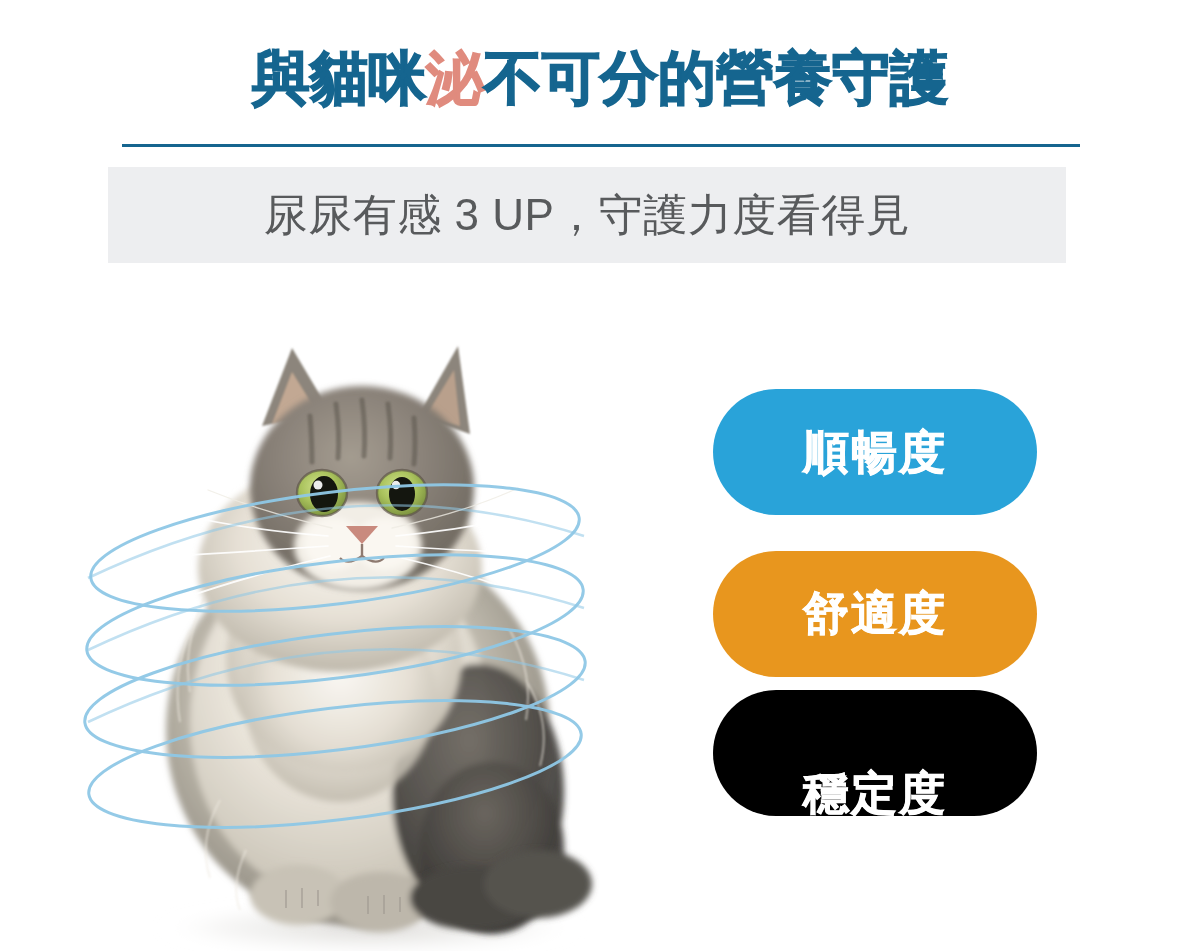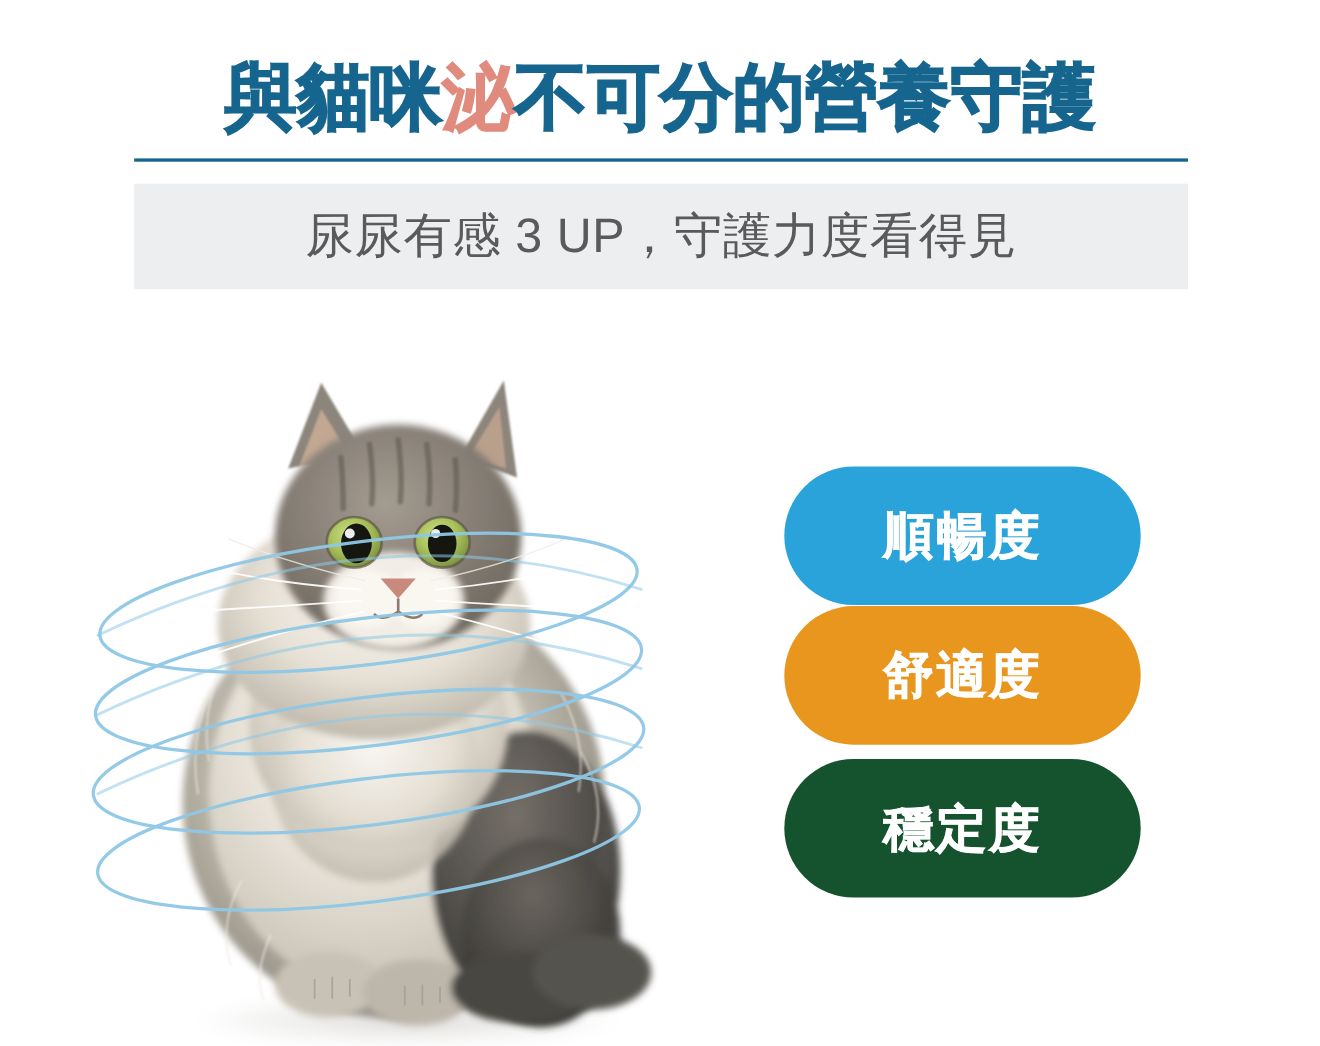--- a/index.html
+++ b/index.html
@@ -15,24 +15,24 @@
     width: 1200px;
     height: 951px;
     background: #ffffff;
     overflow: hidden;
   }
 
   
   .headline {
     position: absolute;
     left: 0;
-    top: 40px;
+    top: 30px;
     width: 1200px;
     text-align: center;
-    font-size: 66px;
+    font-size: 58px;
     line-height: 96px;
     font-weight: 700;
     letter-spacing: 0px;
     color: #15658F;
     white-space: nowrap;
     -webkit-text-stroke: 1.6px #15658F;
   }
   .headline .accent {
     color: #E08B7E;
     -webkit-text-stroke: 1.6px #E08B7E;
@@ -44,21 +44,21 @@
     left: 122px;
     top: 144px;
     width: 958px;
     height: 3px;
     background: #15658F;
   }
 
   
   .subtitle-band {
     position: absolute;
-    left: 122px;
+    left: 108px;
     top: 167px;
     width: 958px;
     height: 96px;
     background: #EDEEF0;
     display: flex;
     align-items: center;
     justify-content: center;
   }
   .subtitle-text {
     font-size: 44px;
@@ -109,21 +109,21 @@
   }
   .pill-label {
     font-size: 46px;
     line-height: 46px;
     font-weight: 700;
     color: #ffffff;
     letter-spacing: 2px;
     white-space: nowrap;
     -webkit-text-stroke: 0.8px #ffffff;
   }
-  #pill-0 { top: 424px; text-align: center; }
+  #pill-0 { top: 389px; text-align: center; }
   #pill-1 { top: 551px; }
   #pill-2 { top: 690px; }
 </style>
 </head>
 <body>
 
 <div id="poster" style="background: rgb(255, 255, 255);">
 
   <div class="headline">
     <span>與貓咪</span><span class="accent">泌</span><span>不可分的營養守護</span>
@@ -298,17 +298,17 @@
       </g>
     </svg>
   </div>
 
   <div class="pill" id="pill-0" style="background: rgb(41, 163, 217);">
     <span class="pill-label" style="color: rgb(255, 255, 255); -webkit-text-stroke: 0.8px rgb(255, 255, 255);">順暢度</span>
   </div>
   <div class="pill" id="pill-1" style="background: rgb(232, 150, 30); font-family: Liberation Serif, serif;">
     <span class="pill-label" style="color: rgb(255, 255, 255); -webkit-text-stroke: 0.8px rgb(255, 255, 255);">舒適度</span>
   </div>
-  <div class="pill" id="pill-2" style="background: #14532d;">
+  <div class="pill" id="pill-2" style="background: #000000; align-items: flex-end;">
     <span class="pill-label" style="color: rgb(255, 255, 255); -webkit-text-stroke: 0.8px rgb(255, 255, 255);">穩定度</span>
   </div>
 
 </div>
 
 </body></html>

